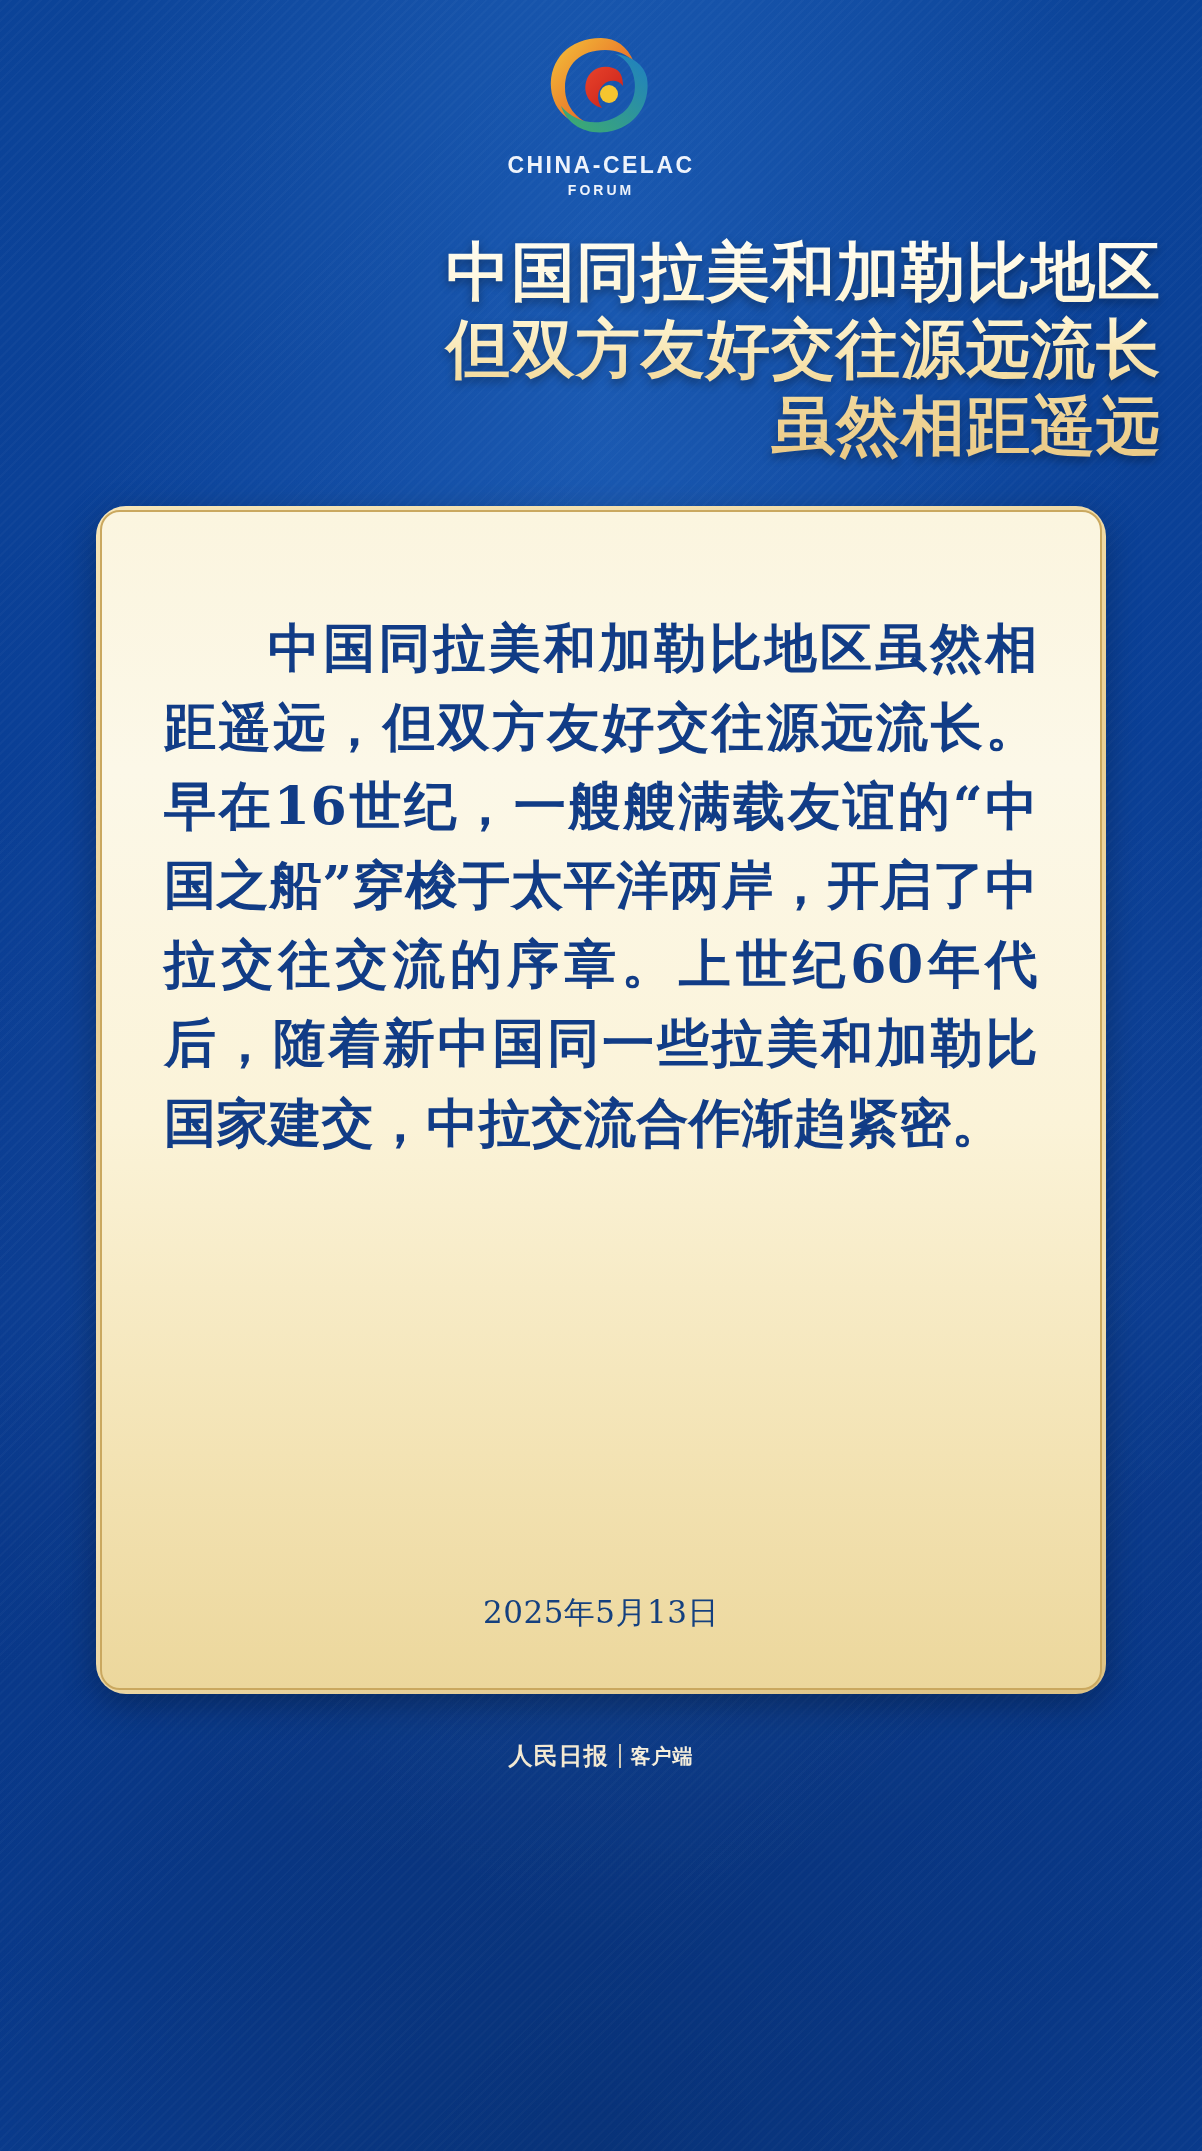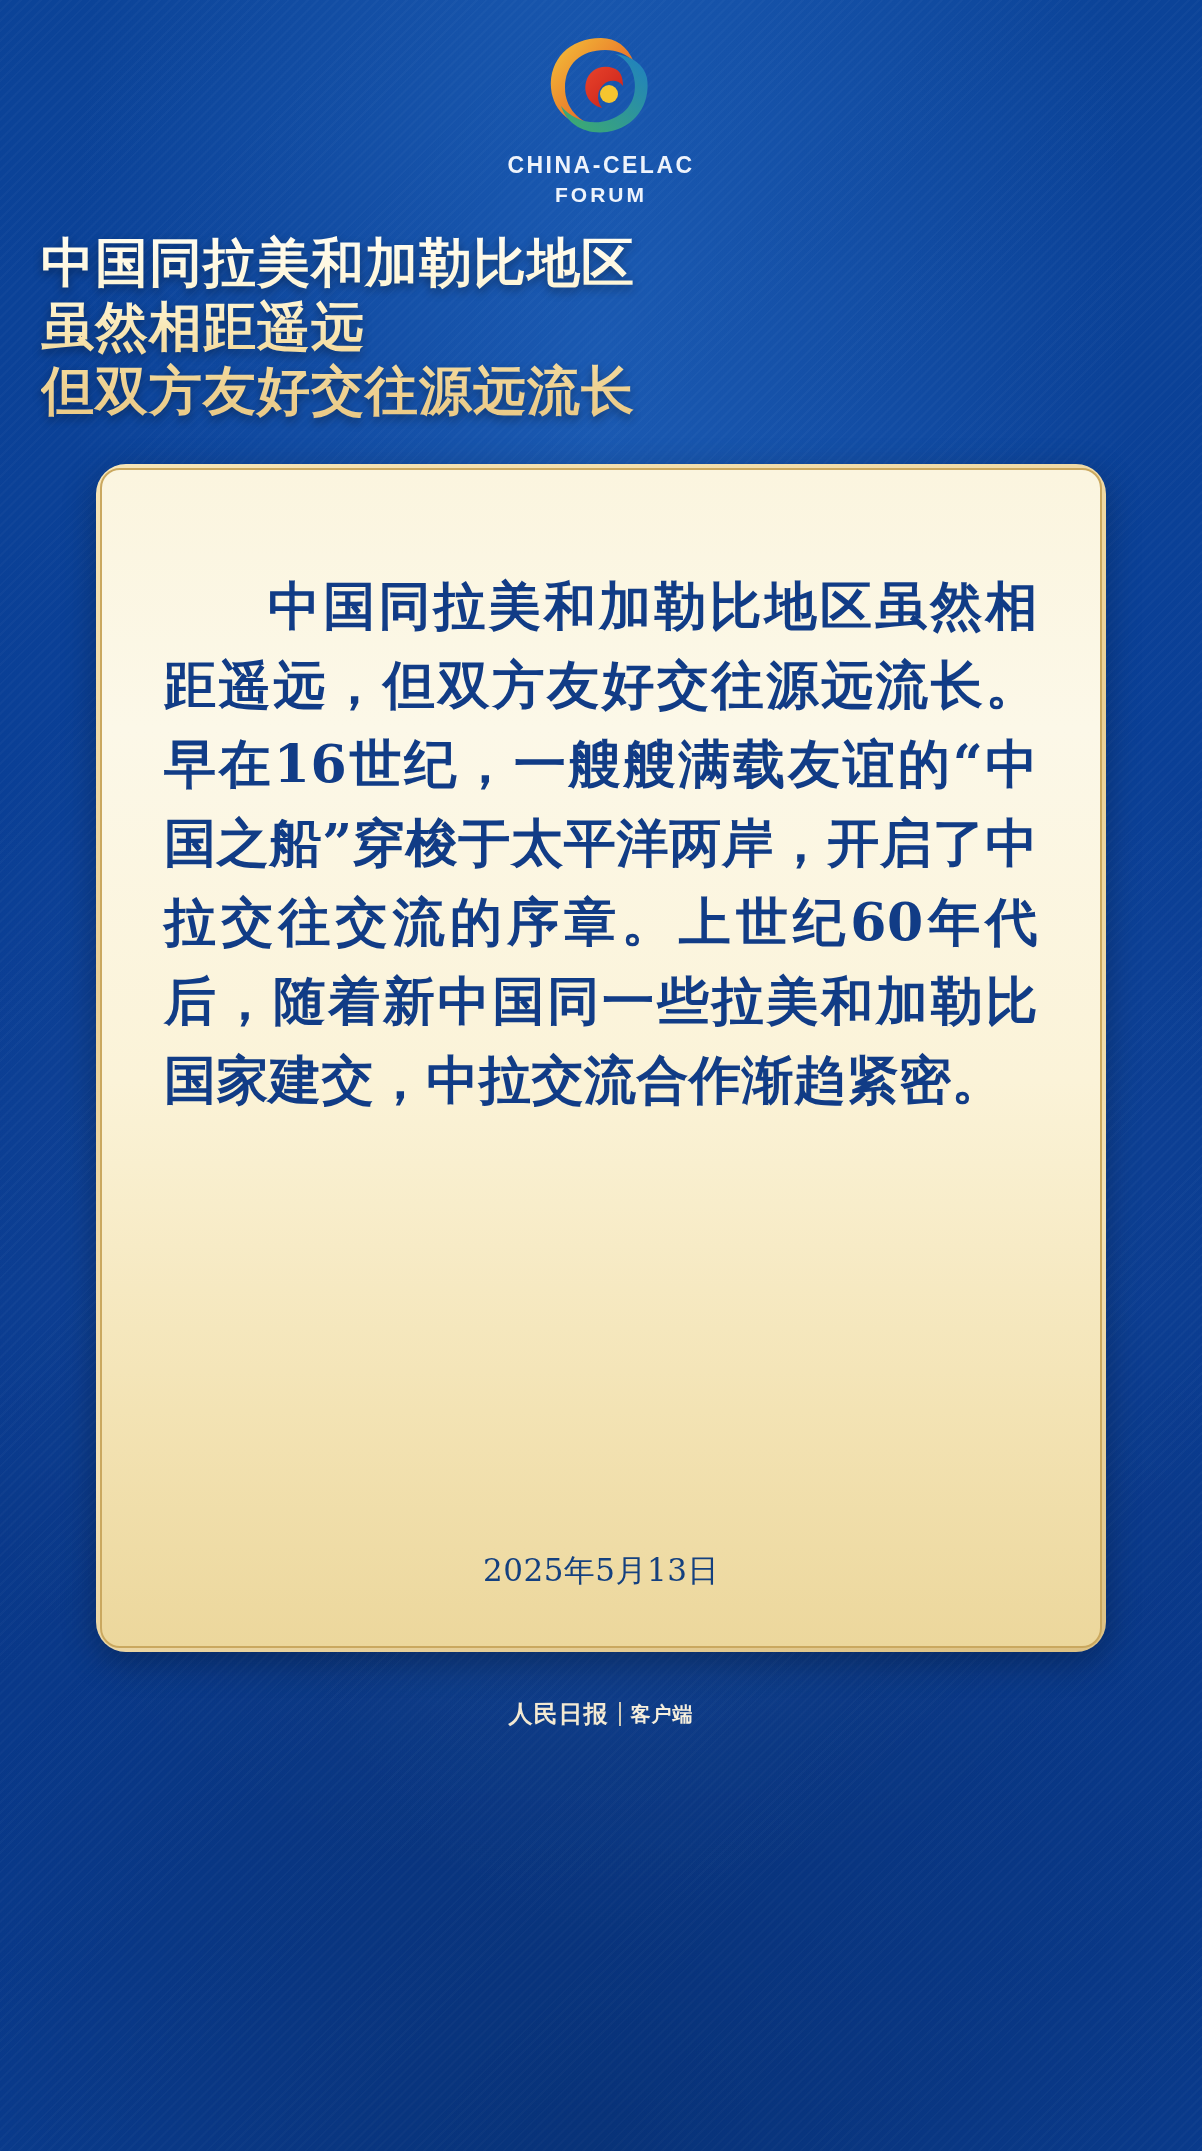--- a/index.html
+++ b/index.html
@@ -66,30 +66,30 @@
     position: relative;
   }
   .logo-caption {
     margin-top: 10px;
     text-align: center;
     color: #eef3fb;
     letter-spacing: 2.5px;
     line-height: 1.35;
   }
   .logo-caption .l1 { font-size: 23px; font-weight: 700; }
-  .logo-caption .l2 { font-size: 21px; font-weight: 700; letter-spacing: 3px; }
+  .logo-caption .l2 { font-size: 14px; font-weight: 700; letter-spacing: 3px; }
 
   
   .headline {
-    margin-top: 22px;
+    margin-top: 34px;
     width: 1120px;
-    text-align: left;
+    text-align: right;
     font-family: "DejaVu Sans", "Liberation Sans", sans-serif;
     font-weight: 700;
-    font-size: 53px;
+    font-size: 64px;
     line-height: 1.20;
     letter-spacing: 1px;
     background: linear-gradient(180deg, #fffdf3 0%, #fdf3cf 38%, #f4dda2 62%, #e9c885 100%);
     -webkit-background-clip: text;
     background-clip: text;
     color: transparent;
     -webkit-text-fill-color: transparent;
     filter: drop-shadow(0 4px 5px rgba(0,0,0,0.35));
   }
   .headline .line { display: block; white-space: nowrap; }
@@ -202,22 +202,22 @@
         </svg>
       </div>
       <div class="logo-caption">
         <div class="l1">CHINA-CELAC</div>
         <div class="l2">FORUM</div>
       </div>
     </div>
 
     <div class="headline">
       <span class="line">中国同拉美和加勒比地区</span>
+      <span class="line">但双方友好交往源远流长</span>
       <span class="line">虽然相距遥远</span>
-      <span class="line">但双方友好交往源远流长</span>
     </div>
 
     <div class="card-wrap">
       <div class="card">
         <div class="card-body">中国同拉美和加勒比地区虽然相距遥远，但双方友好交往源远流长。早在16世纪，一艘艘满载友谊的“中国之船”穿梭于太平洋两岸，开启了中拉交往交流的序章。上世纪60年代后，随着新中国同一些拉美和加勒比国家建交，中拉交流合作渐趋紧密。</div>
         <div class="card-footer">
           <div class="date">2025年5月13日</div>
         </div>
       </div>
     </div>

